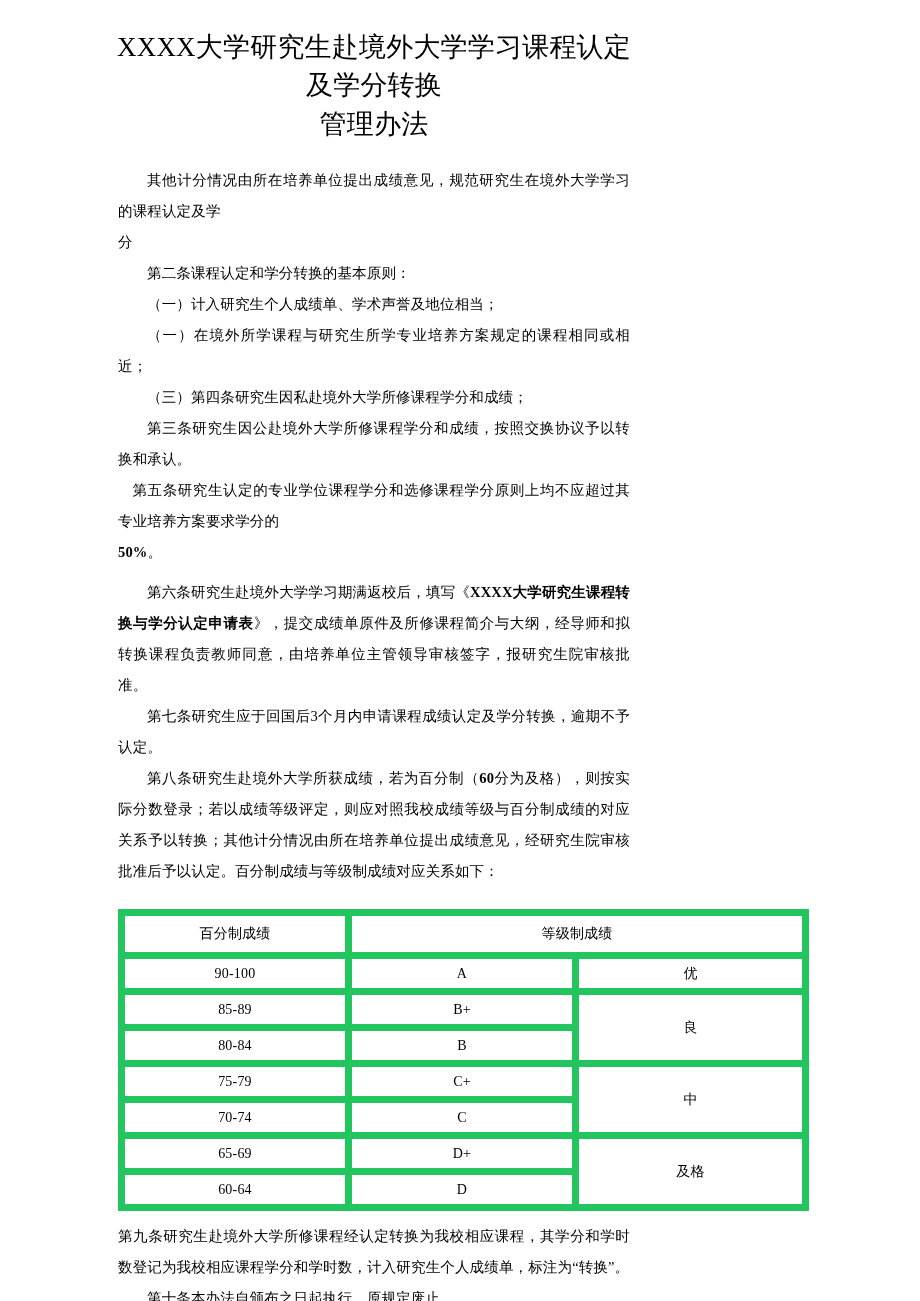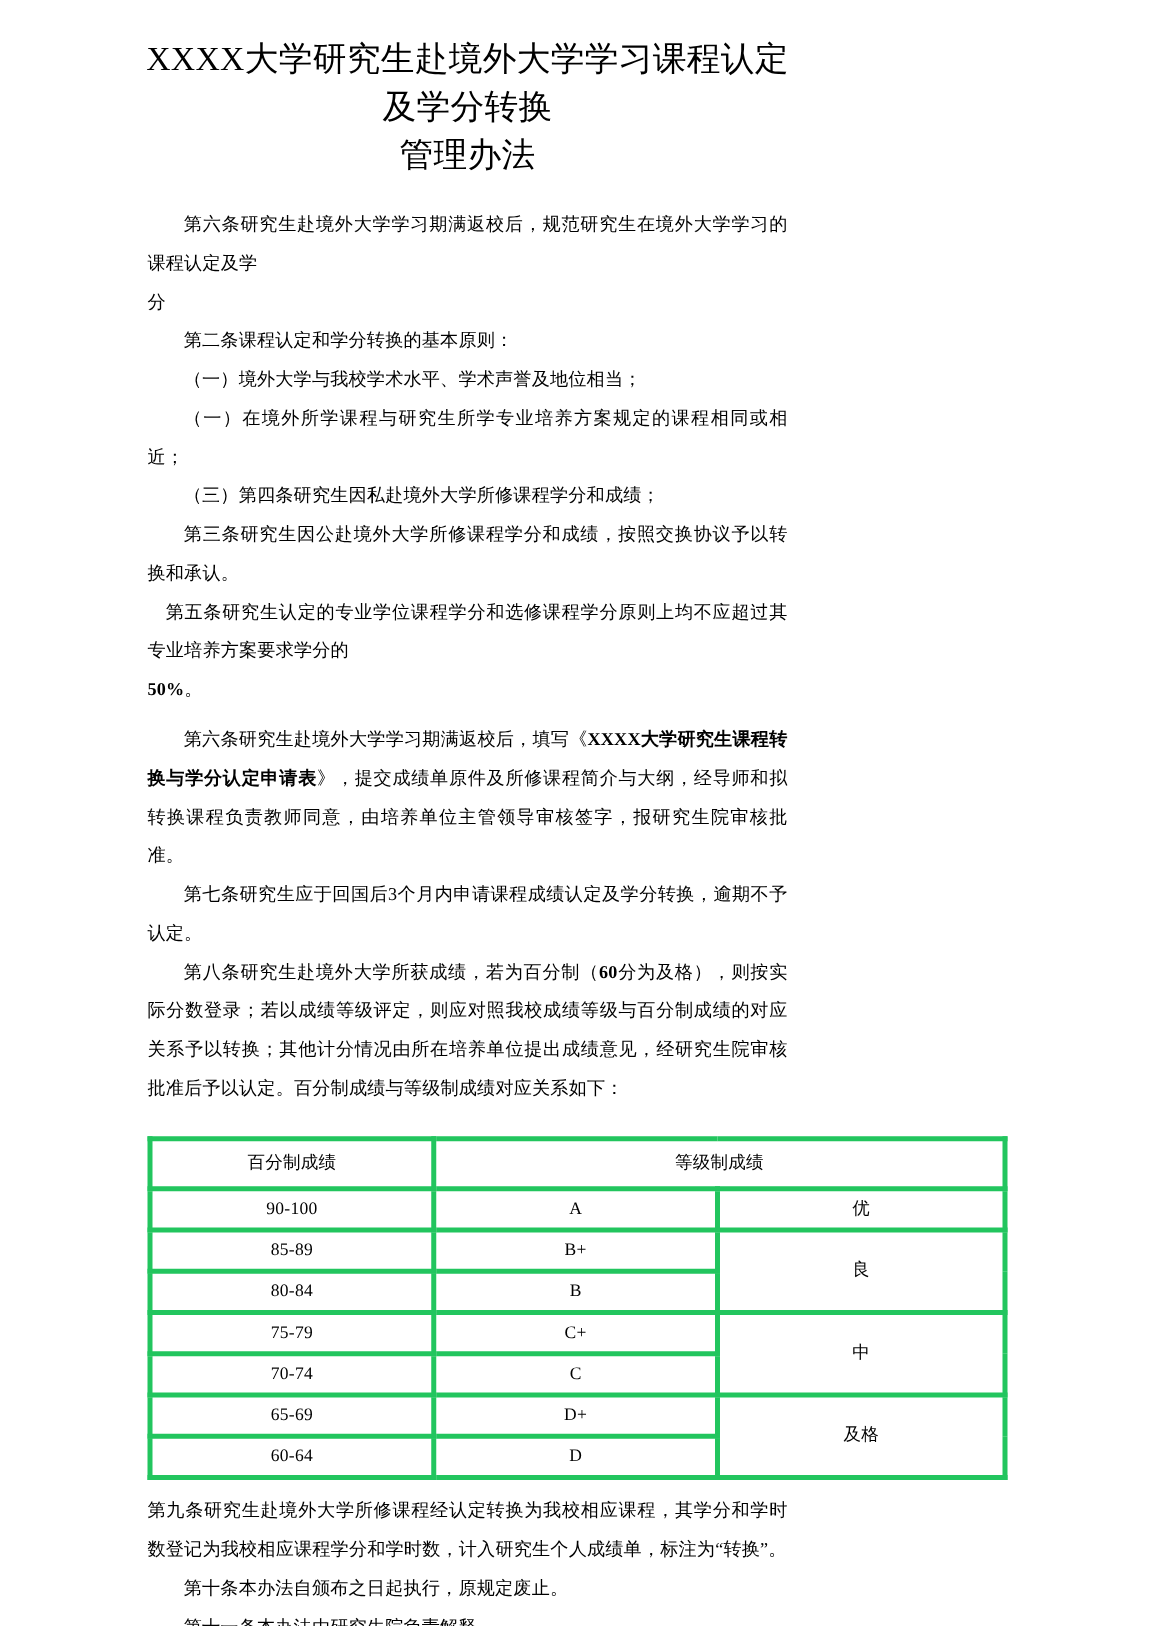--- a/index.html
+++ b/index.html
@@ -74,21 +74,21 @@
     padding: 0 118px;
     margin-top: 22px;
   }
   table.grade-table {
     border-collapse: collapse;
     width: 684px;
     table-layout: fixed;
     font-size: 14px;
   }
   table.grade-table td {
-    border: 4px solid #22c55e;
+    border: 7px solid #22c55e;
     text-align: center;
     vertical-align: middle;
     padding: 0;
     height: 29px;
     line-height: 29px;
     letter-spacing: 0.2px;
   }
   table.grade-table td.hdr {
     height: 36px;
     line-height: 36px;
@@ -106,26 +106,26 @@
 
   <h1 class="doc-title">
     <span class="title-line">XXXX大学研究生赴境外大学学习课程认定及学分转换</span>
     <span class="title-line">管理办法</span>
   </h1>
 
   <div class="gap-lg"></div>
 
   <div class="body-block">
 
-    <p class="para para-indent2">第六条研究生赴境外大学学习期满返校后，规范研究生在境外大学学习的课程认定及学</p>
+    <p class="para para-indent2">其他计分情况由所在培养单位提出成绩意见，规范研究生在境外大学学习的课程认定及学</p>
     <p class="para para-right">分</p>
 
     <p class="para para-indent2">第二条课程认定和学分转换的基本原则：</p>
 
-    <p class="para para-indent2">（一）境外大学与我校学术水平、学术声誉及地位相当；</p>
+    <p class="para para-indent2">（一）计入研究生个人成绩单、学术声誉及地位相当；</p>
     <p class="para para-indent2">（一）在境外所学课程与研究生所学专业培养方案规定的课程相同或相近；</p>
     <p class="para para-indent2">（三）第四条研究生因私赴境外大学所修课程学分和成绩；</p>
 
     <p class="para para-indent2">第三条研究生因公赴境外大学所修课程学分和成绩，按照交换协议予以转换和承认。</p>
 
     <p class="para para-indent1">第五条研究生认定的专业学位课程学分和选修课程学分原则上均不应超过其专业培养方案要求学分的</p>
     <p class="para para-noindent"><b>50%</b><span>。</span></p>
 
     <div class="gap-sm"></div>
 

